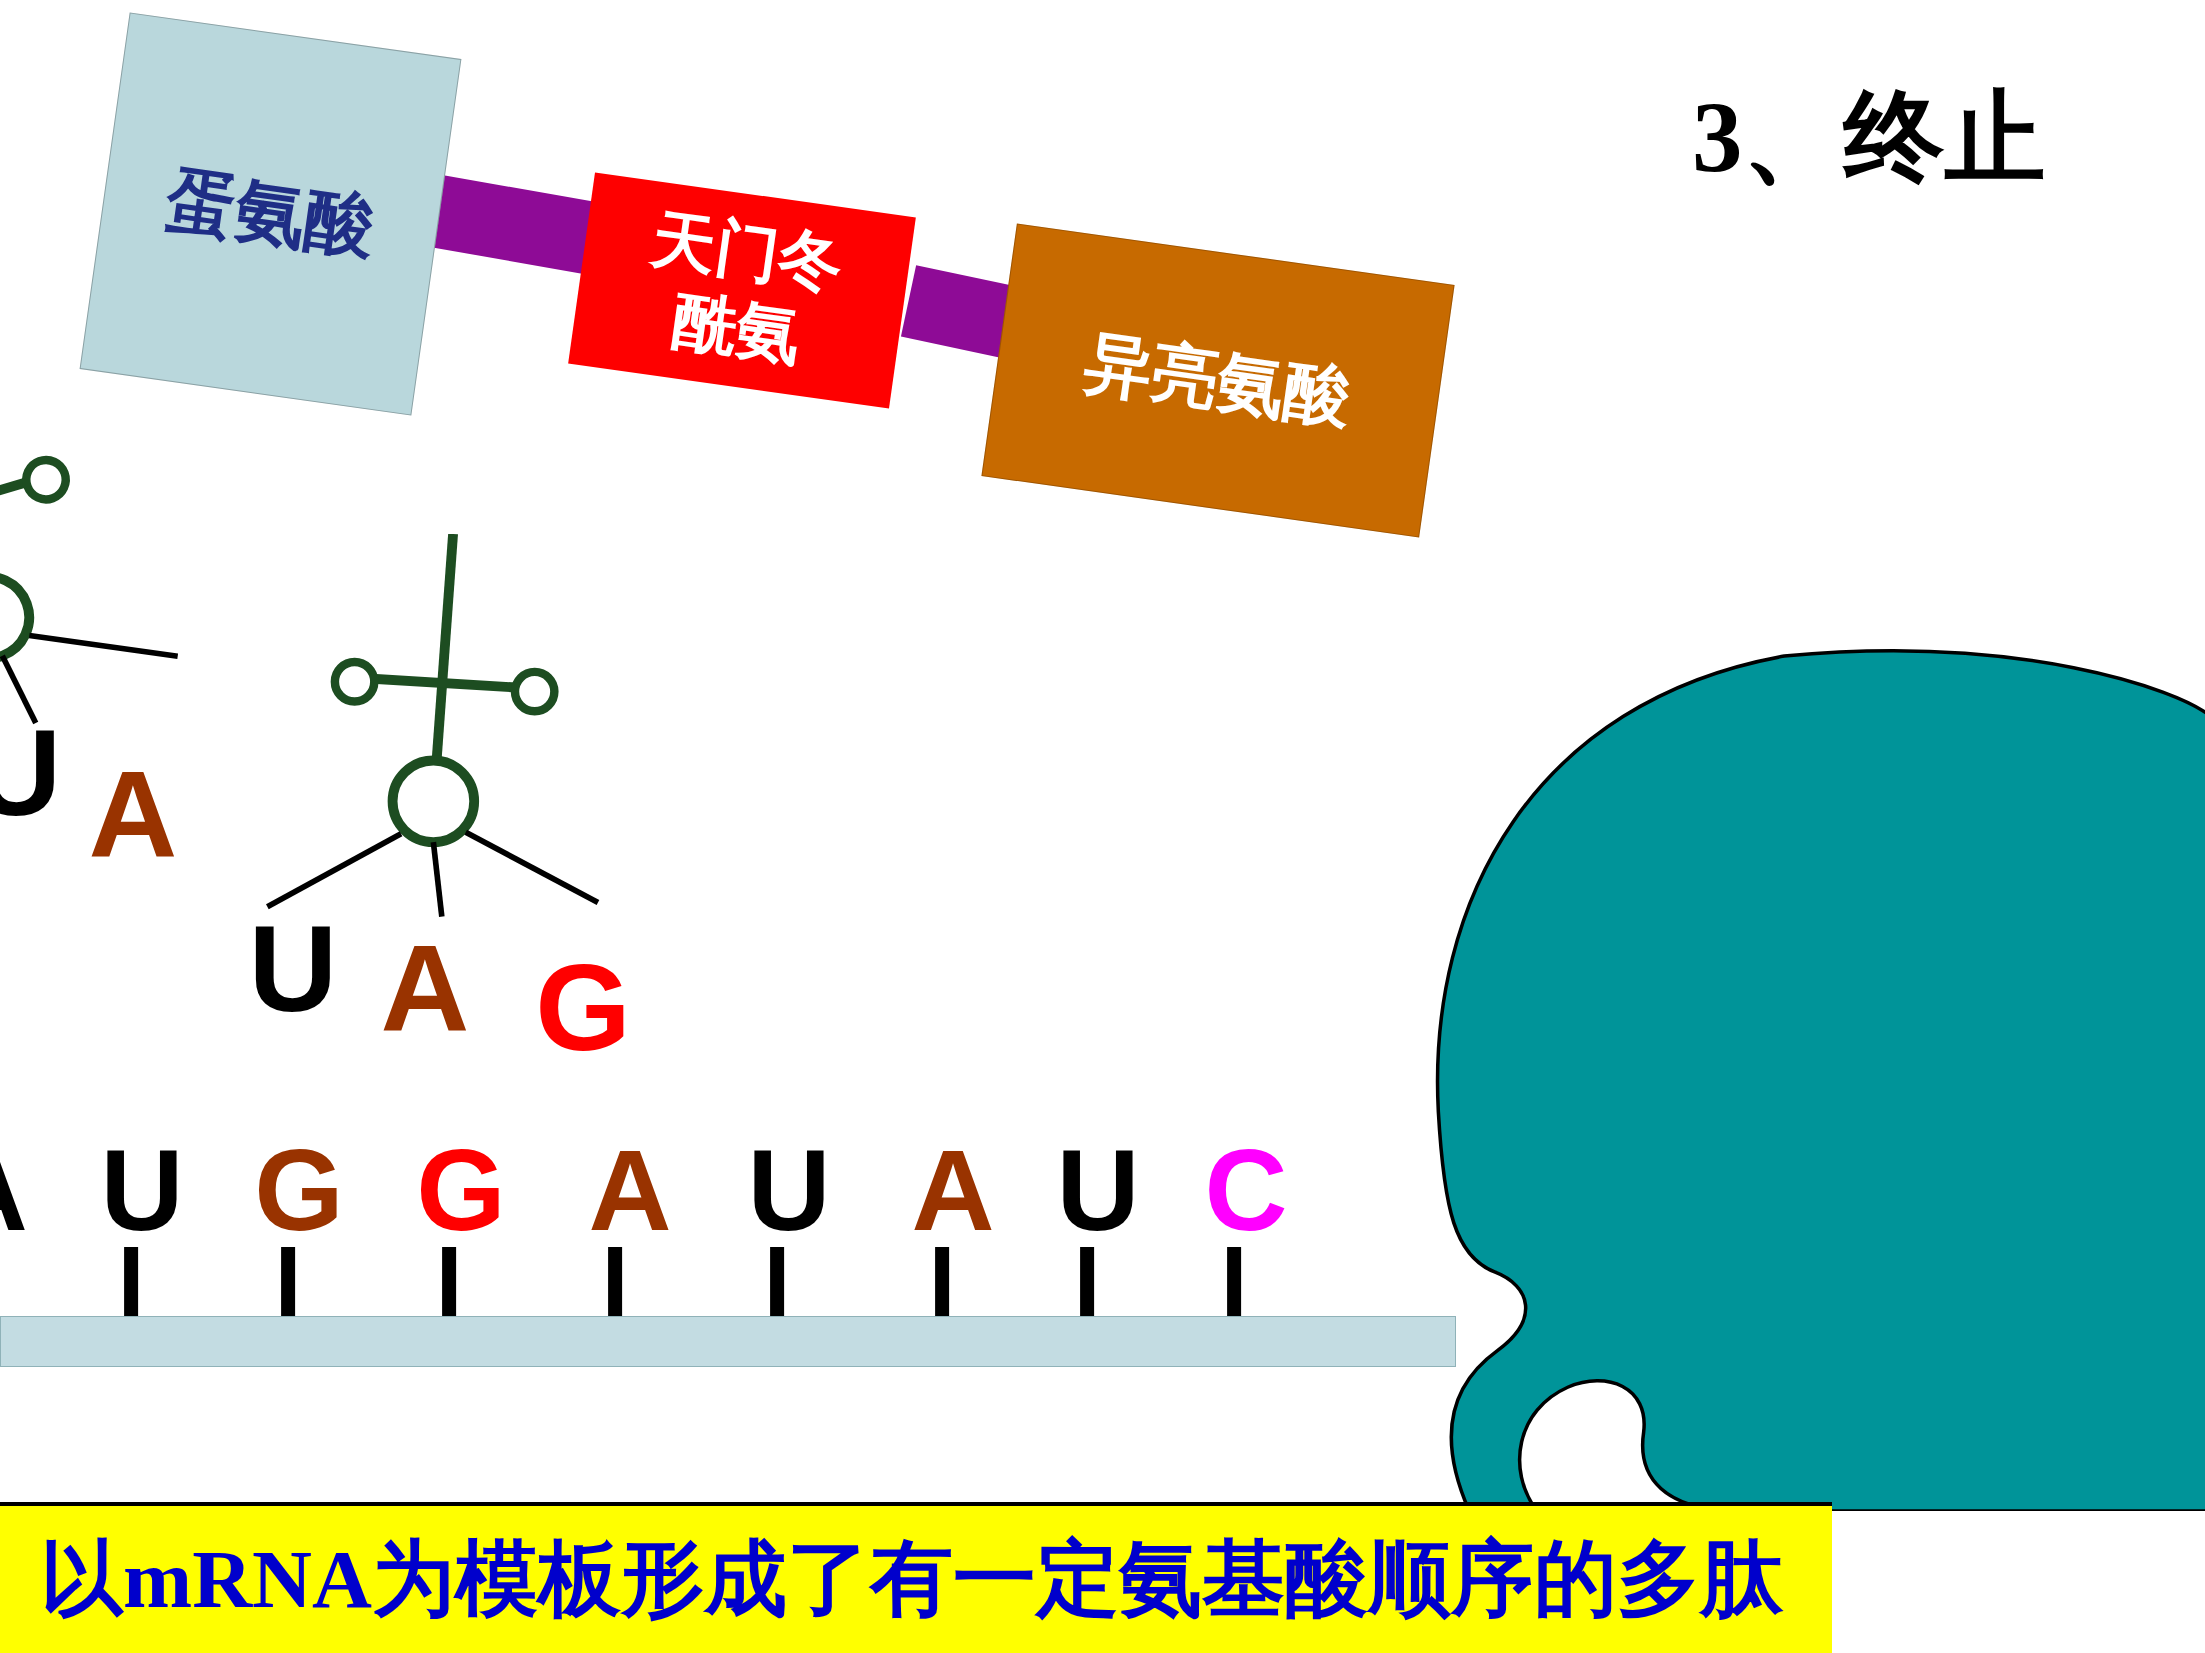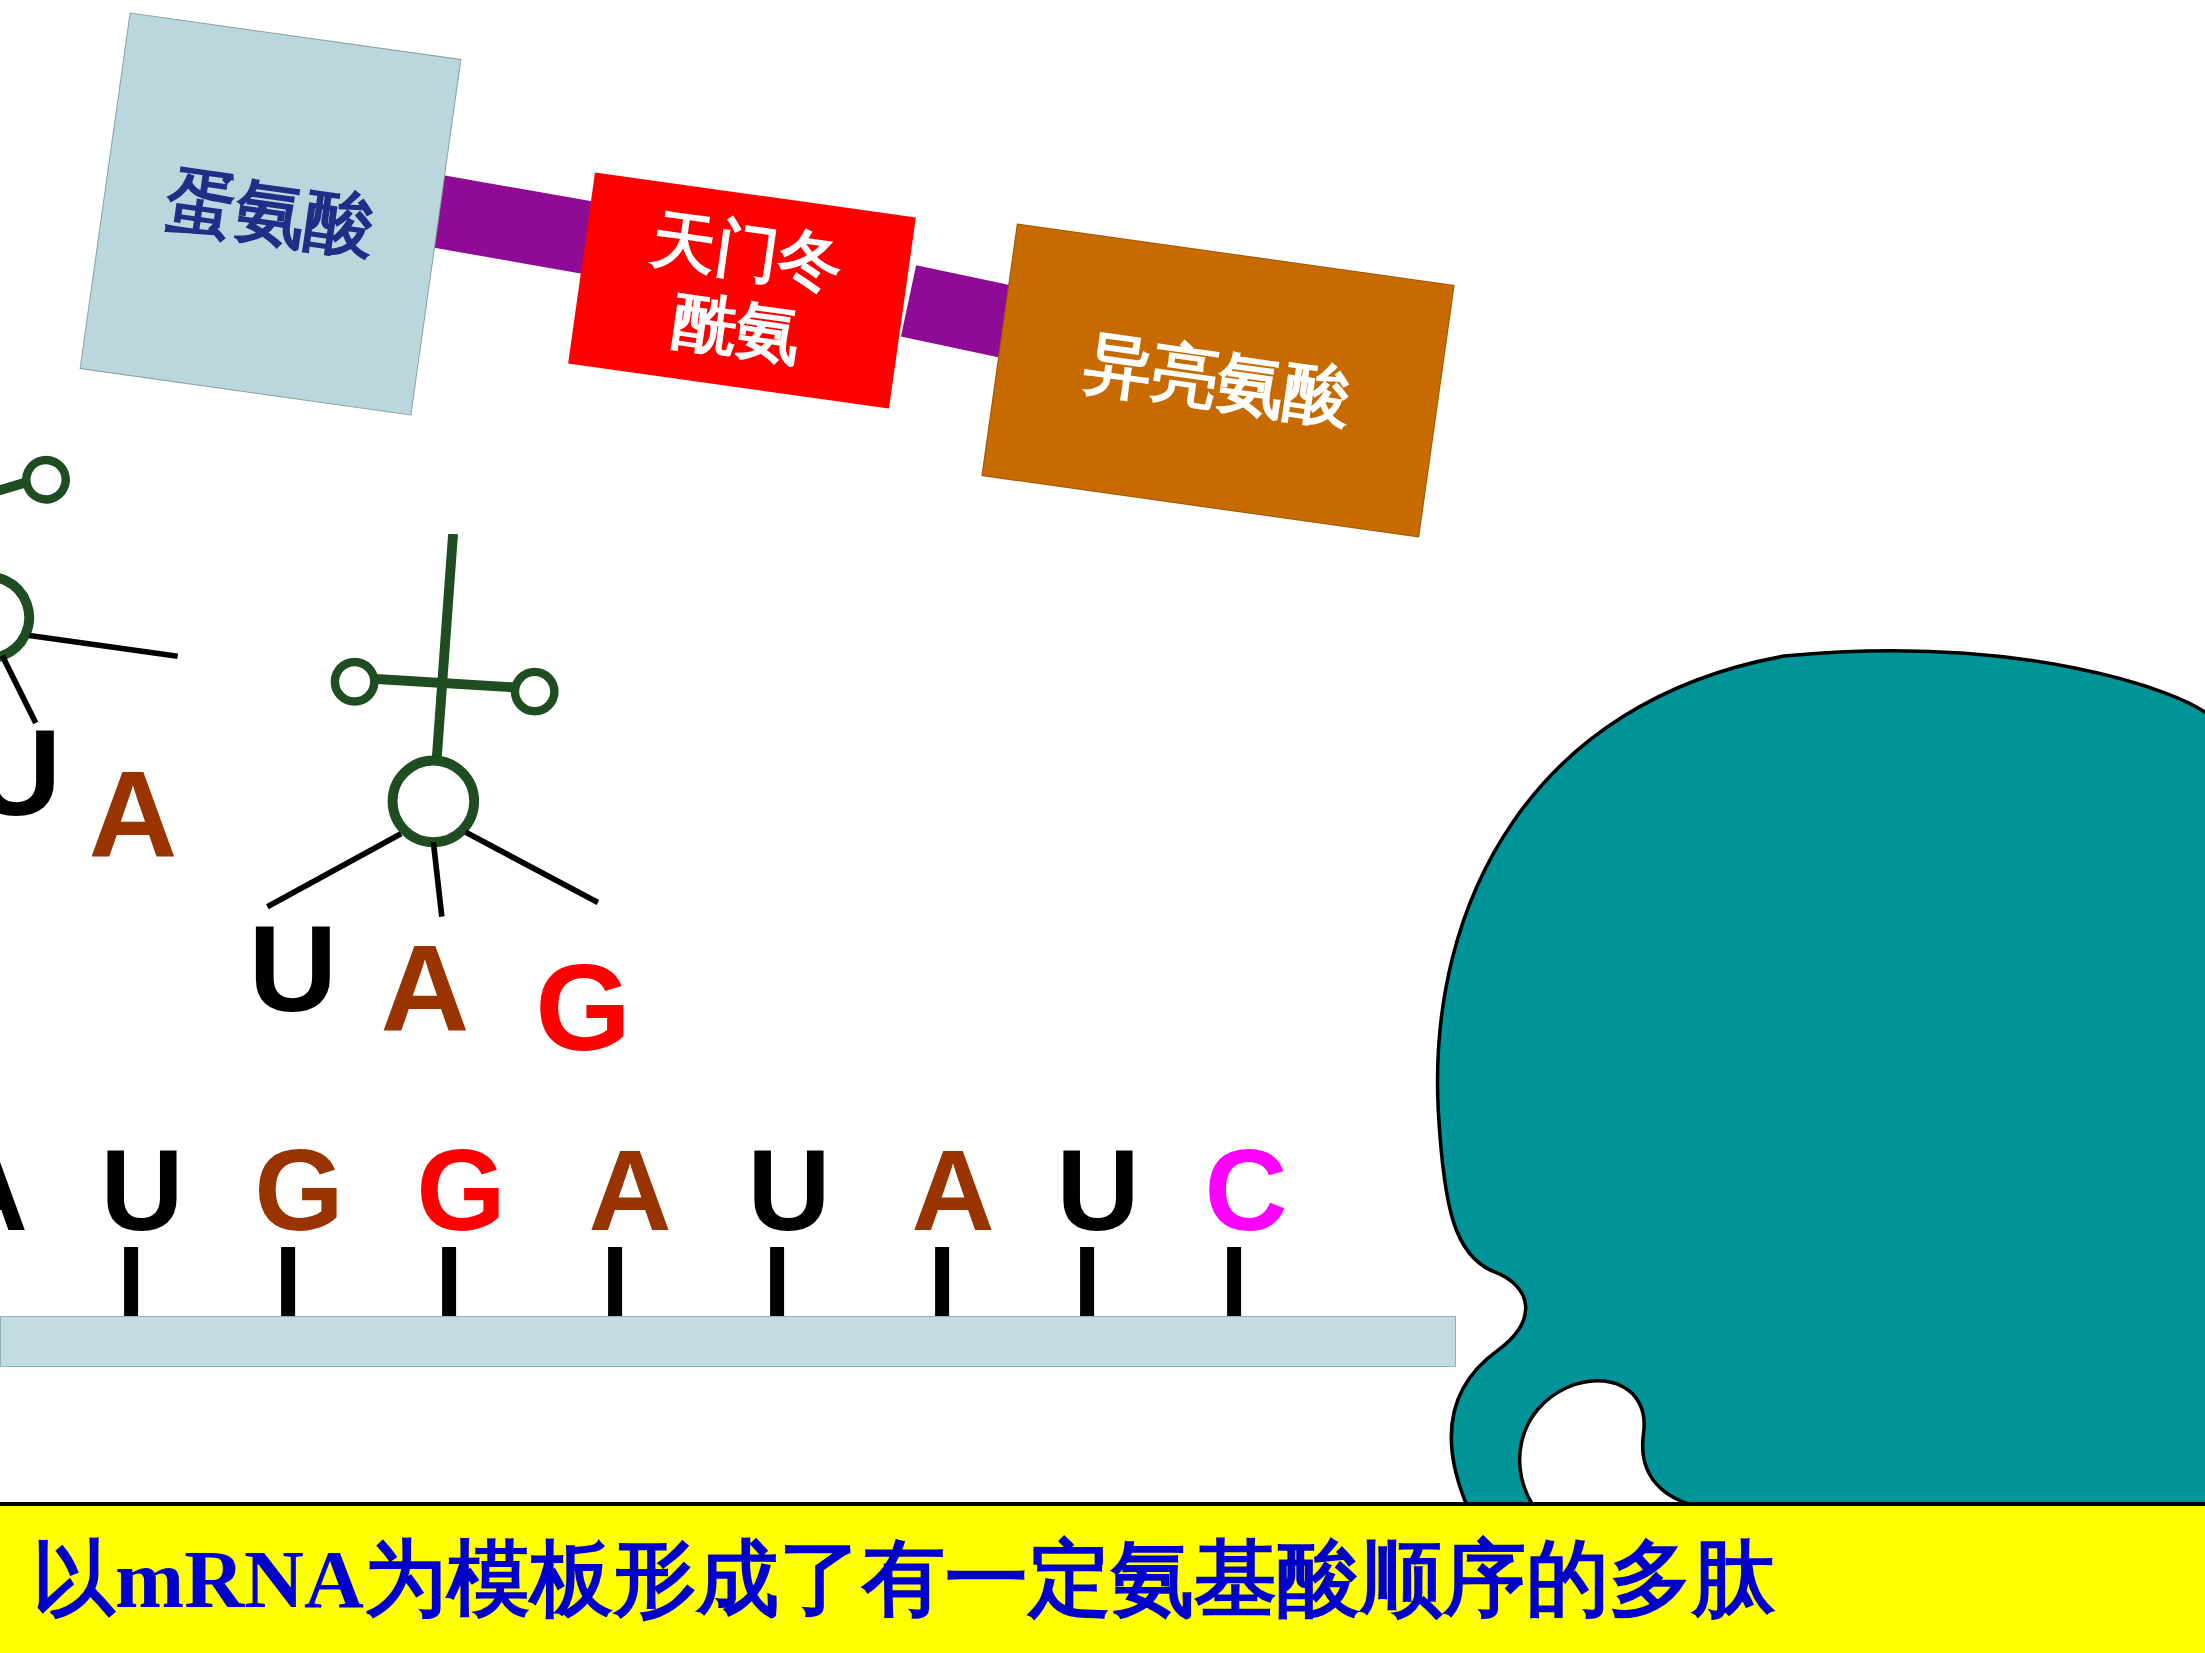--- a/index.html
+++ b/index.html
@@ -66,41 +66,42 @@
 
   .mrna-bar {
     position:absolute; left:0; top:1316px; width:1456px; height:51px;
     background:var(--bar); border:1.5px solid #8fb2b8; box-sizing:border-box;
   }
 
   .ribosome-svg { position:absolute; left:1427px; top:642px; }
   .ribosome-path { fill:var(--ribosome); stroke:#000; stroke-width:2.5; }
 
   .banner {
-    position:absolute; left:0; top:1502px; width:2205px; height:152px;
+    position:absolute; left:0; top:1502px; width:1832px; height:152px;
     background:var(--banner-bg); border-top:4.6px solid #000;
     box-sizing:border-box; display:flex; align-items:center;
-    padding-left:32px;
+    padding-left:40px;
     font-family:"Liberation Serif", serif; font-weight:bold;
     font-size:83px; color:var(--banner-text); white-space:nowrap;
   }
 </style>
 </head>
 <body>
 
 <div class="slide">
 
   <div class="linker linker1"></div>
   <div class="linker linker2"></div>
 
   <div class="aa-box met-box">蛋氨酸</div>
   <div class="aa-box asn-box">天门冬
 酰氨</div>
   <div class="aa-box ile-box">异亮氨酸</div>
 
+  <div class="title">3、终止</div>
 
   <svg class="trna trna-left" width="366" height="408" viewBox="0 0 260 290">
     <line class="trna-stroke" x1="140" y1="0" x2="128" y2="165" stroke-width="7"></line>
     <line class="trna-stroke" x1="68" y1="102" x2="200" y2="110" stroke-width="7"></line>
     <circle class="trna-circ" cx="70" cy="105" r="14" stroke-width="6"></circle>
     <circle class="trna-circ" cx="198" cy="112" r="14" stroke-width="6"></circle>
     <circle class="trna-circ" cx="126" cy="190" r="29" stroke-width="7"></circle>
     <line class="trna-leg" x1="103" y1="213" x2="8" y2="265" stroke-width="4"></line>
     <line class="trna-leg" x1="126" y1="219" x2="132" y2="272" stroke-width="4"></line>
     <line class="trna-leg" x1="149" y1="212" x2="243" y2="262" stroke-width="4"></line>

